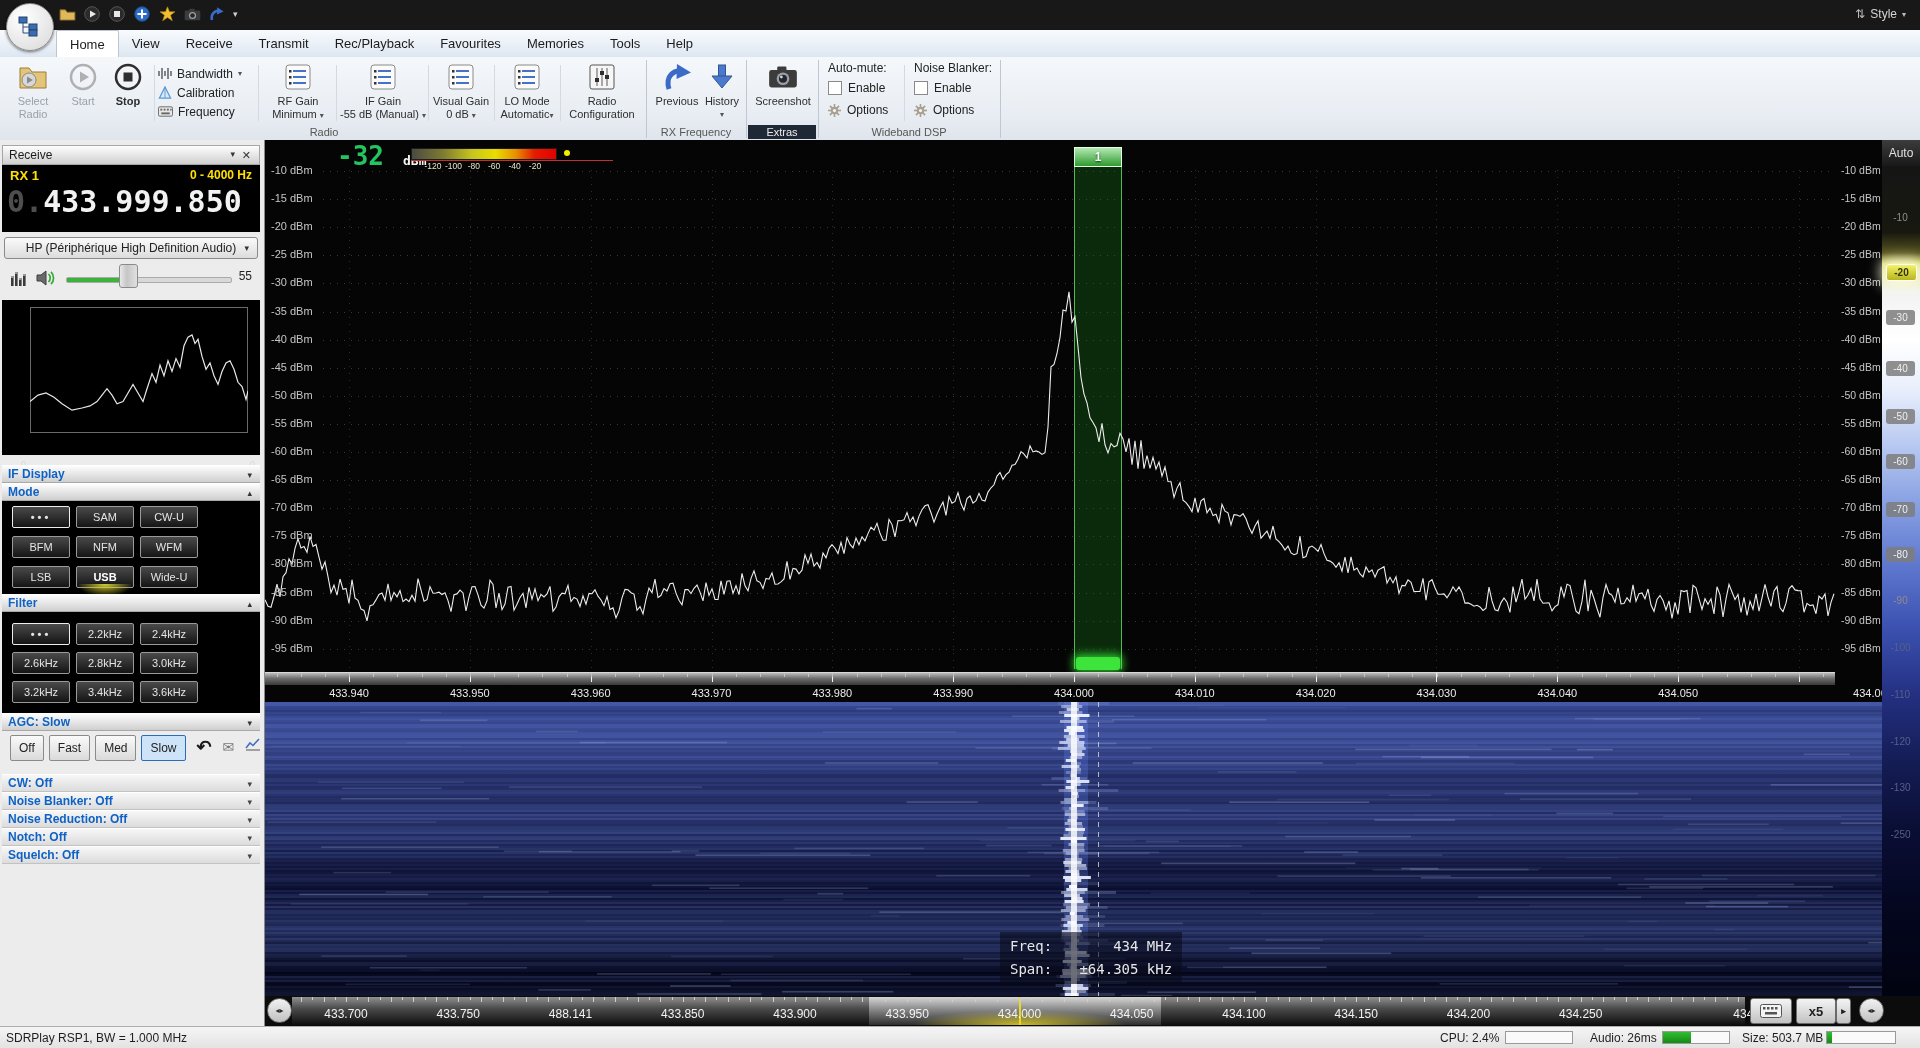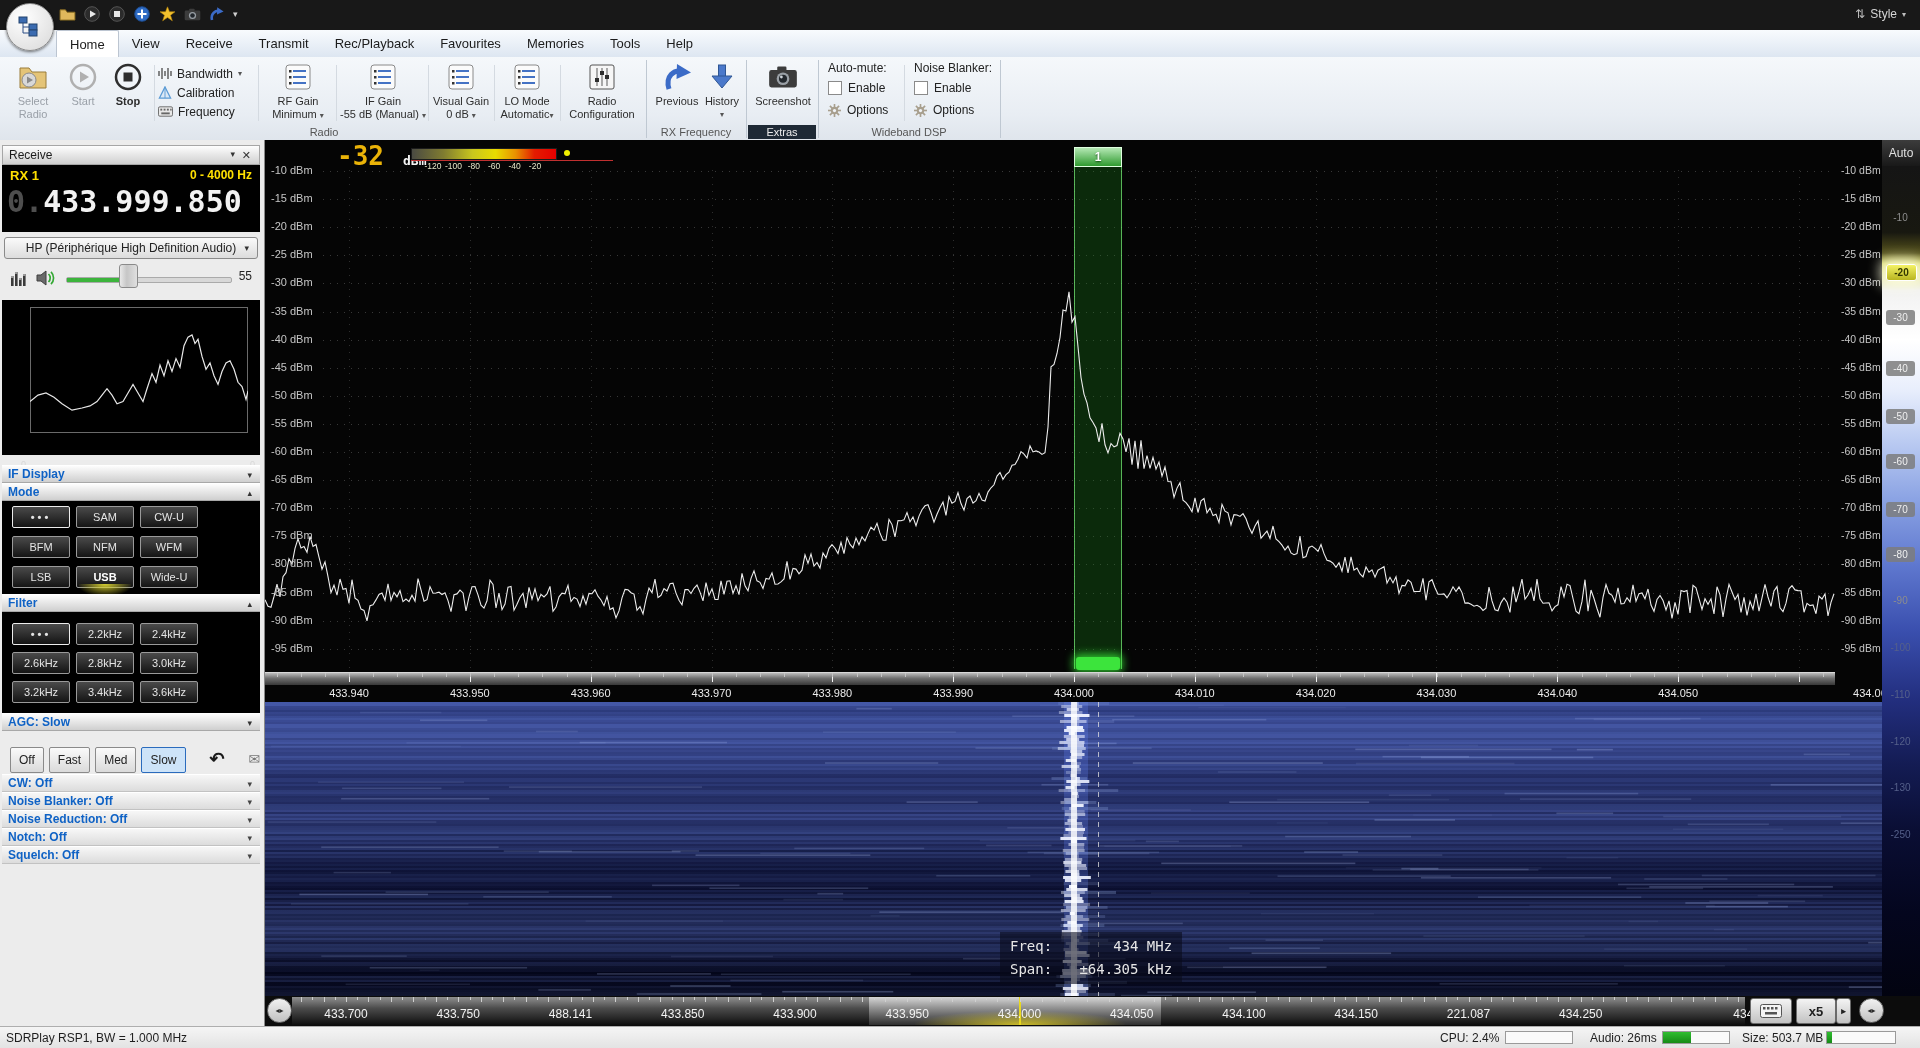--- a/index.html
+++ b/index.html
@@ -67,40 +67,40 @@
     padding:1px 6px;box-sizing:border-box;}
   .sechdr .hico{position:absolute;right:8px;top:4px;font-size:9px;color:#333;font-weight:normal;}
   .blackar{position:absolute;left:2px;width:258px;background:#000;}
   .bgrid{display:grid;grid-template-columns:repeat(3,58px);gap:8px 6px;padding:5px 0 0 10px;}
   .pbtn{background:linear-gradient(#4a4a4a,#141414);border:1px solid #9a9a9a;border-radius:2px;color:#e4e4e4;
     font-size:11px;height:22px;display:flex;align-items:center;justify-content:center;box-sizing:border-box;position:relative;}
   .pbtn.dots{border-color:#ededed;letter-spacing:3px;font-weight:bold;}
   .pbtn.active{color:#fff;font-weight:bold;}
   .pbtn.active::after{content:"";position:absolute;left:2px;right:2px;bottom:-9px;height:12px;
     background:radial-gradient(ellipse at 50% 0%,rgba(222,215,50,.95),rgba(222,215,50,0) 75%);}
-  .agcrow{position:absolute;left:2px;width:258px;height:34px;background:#ececec;display:flex;gap:18px;padding:16px 0 0 8px;box-sizing:border-box;align-items:flex-start;}
+  .agcrow{position:absolute;left:2px;width:258px;height:34px;background:#ececec;display:flex;gap:5px;padding:4px 0 0 8px;box-sizing:border-box;align-items:flex-start;}
   .agcbtn{height:24px;padding:0 8px;background:linear-gradient(#fafafa,#dadada);border:1px solid #8a8a8a;border-radius:2px;
     font-size:12px;color:#222;display:flex;align-items:center;}
   .agcbtn.active{background:#cde3f8;border-color:#2a6bbd;}
   .agcico{margin-left:6px;margin-top:2px;}
   .undo-glyph{font-size:18px;font-weight:bold;color:#1a1a1a;line-height:20px;}
   .env-glyph{font-size:14px;color:#777;line-height:20px;}
   .dsprow{position:absolute;left:2px;width:258px;height:18px;background:linear-gradient(#f7f7f7,#dcdcdc);
     border-top:1px solid #fff;border-bottom:1px solid #c2c2c2;color:#0f62c5;font-weight:bold;font-size:12px;
     padding:1px 6px;box-sizing:border-box;}
   .dsprow .hico{position:absolute;right:8px;top:4px;font-size:9px;color:#444;font-weight:normal;}
   
   .spectrum{position:absolute;left:265px;top:140px;width:1617px;height:562px;background:#050505;overflow:hidden;}
   .ylab{position:absolute;left:6px;font-size:11px;color:#c6c6c6;white-space:nowrap;}
   .ylabr{position:absolute;left:1576px;font-size:10.5px;color:#c6c6c6;white-space:nowrap;}
   .hgrid{position:absolute;left:58px;width:1508px;height:1px;
     background-image:repeating-linear-gradient(90deg,#383838 0 1px,transparent 1px 7px);}
   .vgrid{position:absolute;top:30px;height:500px;width:1px;
     background-image:repeating-linear-gradient(180deg,#2e2e2e 0 1px,transparent 1px 7px);}
-  .curlvl{position:absolute;left:72px;top:1px;font-family:"DejaVu Sans Mono",monospace;font-size:26px;font-weight:bold;color:#eab308;}
+  .curlvl{position:absolute;left:72px;top:1px;font-family:"DejaVu Sans Mono",monospace;font-size:26px;font-weight:bold;color:#22c55e;}
   .curunit{position:absolute;left:138px;top:13px;font-family:"DejaVu Sans Mono",monospace;font-size:13px;font-weight:bold;color:#f4f4f4;}
   .legbar{position:absolute;left:146px;top:8px;width:144px;height:10px;border:1px solid #1c1c1c;
     background:linear-gradient(90deg,#4a4a42,#807c30 22%,#c8c61e 42%,#e8dc00 58%,#e89000 72%,#e41c00 85%,#e40000);}
   .legdot{position:absolute;left:299px;top:10px;width:6px;height:6px;border-radius:50%;background:#f0f000;}
   .redline{position:absolute;left:146px;top:20px;width:202px;height:1px;background:#c03030;}
   .leglab{position:absolute;top:21px;width:28px;text-align:center;font-size:8.5px;color:#e6e6c8;}
   .band{position:absolute;left:809px;top:27px;width:48px;height:502px;background:rgba(28,128,28,.30);
     border-left:1px solid rgba(130,255,130,.65);border-right:1px solid rgba(130,255,130,.65);box-sizing:border-box;}
   .marker1{position:absolute;left:809px;top:7px;width:48px;height:20px;background:linear-gradient(#b4e8b4,#2f9a2f);
     border:1px solid #dfffdf;box-sizing:border-box;color:#fff;font-weight:bold;font-size:12px;
@@ -1403,21 +1403,21 @@
       <div class="navlab" style="left: 47px;">433.700</div>
       <div class="navlab" style="left: 159.25px;">433.750</div>
       <div class="navlab" style="left: 271.5px;">488.141</div>
       <div class="navlab" style="left: 383.75px;">433.850</div>
       <div class="navlab" style="left: 496px;">433.900</div>
       <div class="navlab" style="left: 608.25px;">433.950</div>
       <div class="navlab" style="left: 720.5px;">434.000</div>
       <div class="navlab" style="left: 832.75px;">434.050</div>
       <div class="navlab" style="left: 945px;">434.100</div>
       <div class="navlab" style="left: 1057.25px;">434.150</div>
-      <div class="navlab" style="left: 1169.5px;">221.087</div>
+      <div class="navlab" style="left: 1169.5px;">434.200</div>
       <div class="navlab" style="left: 1281.75px;">434.250</div>
       <div class="navlab" style="left: 1456px;">434.300</div>
     </div>
   <div class="navbtn" style="left:1485px;width:42px;">
     <svg width="22" height="14" viewBox="0 0 22 14">
         <rect x="0.5" y="0.5" width="21" height="13" rx="2" fill="#f4f4f4" stroke="#555"></rect>
         <g fill="#555">
           <rect x="3" y="3" width="2.5" height="2.5"></rect>
           <rect x="7" y="3" width="2.5" height="2.5"></rect>
           <rect x="11" y="3" width="2.5" height="2.5"></rect>

